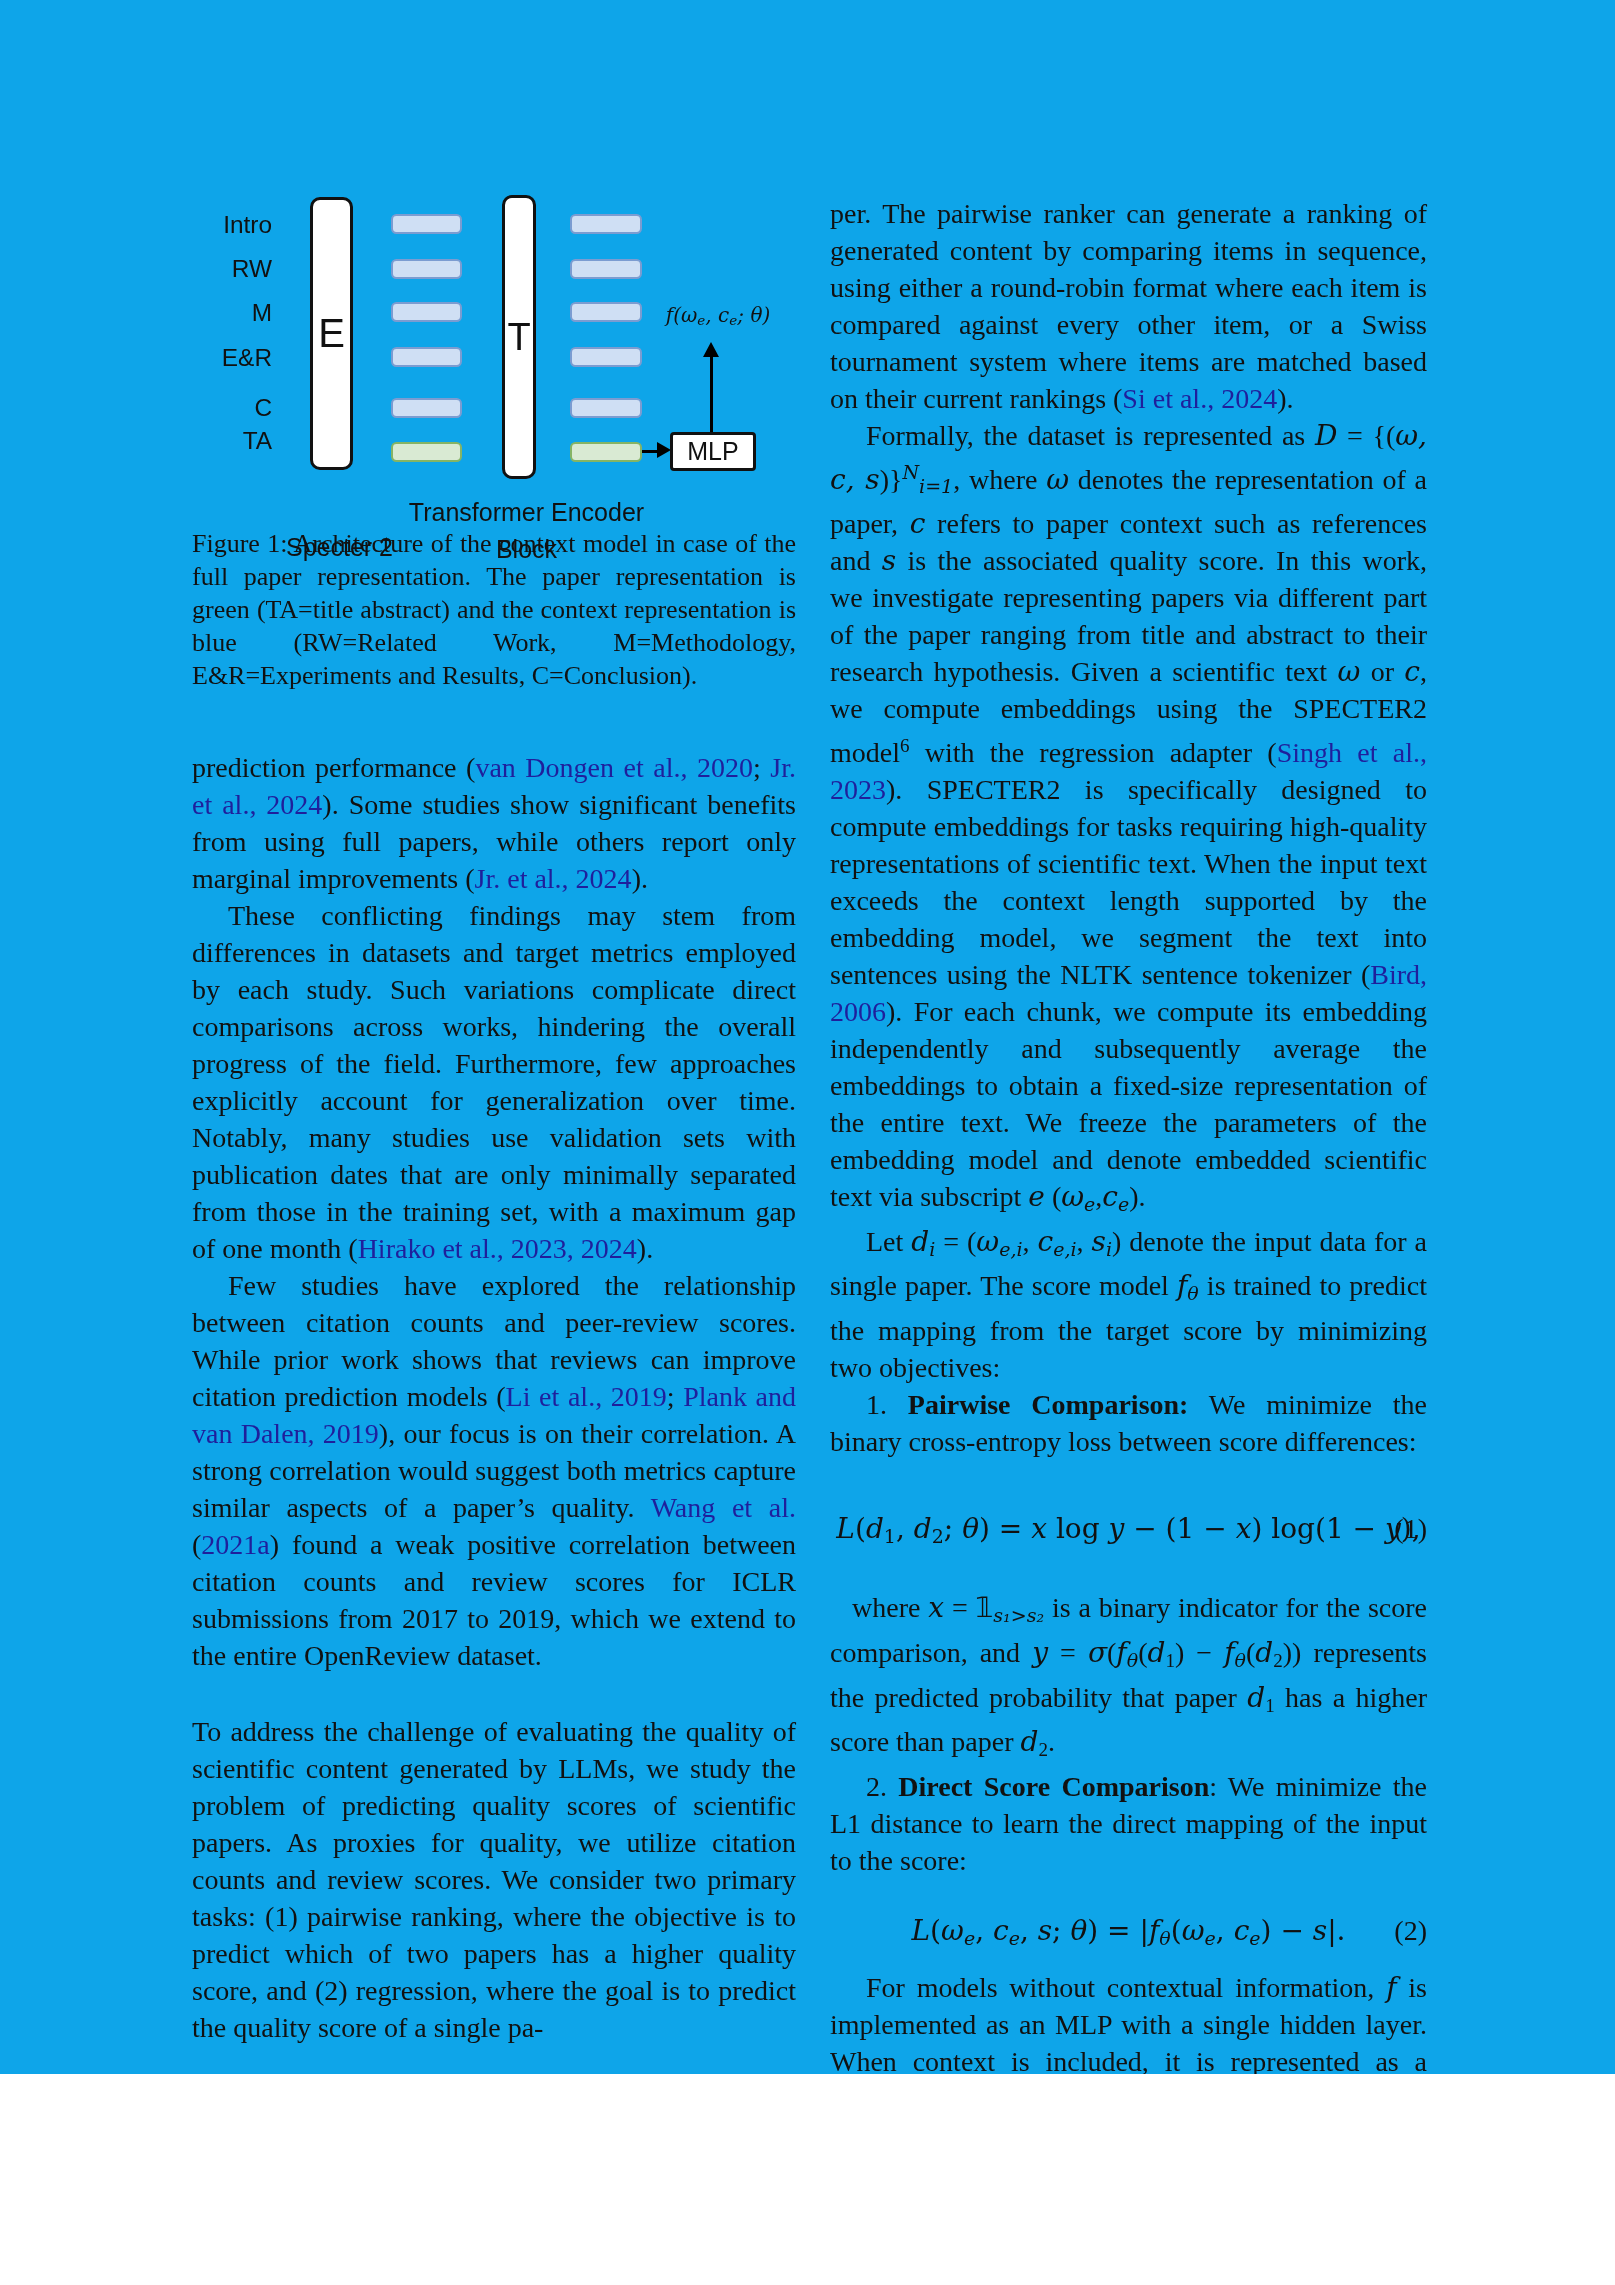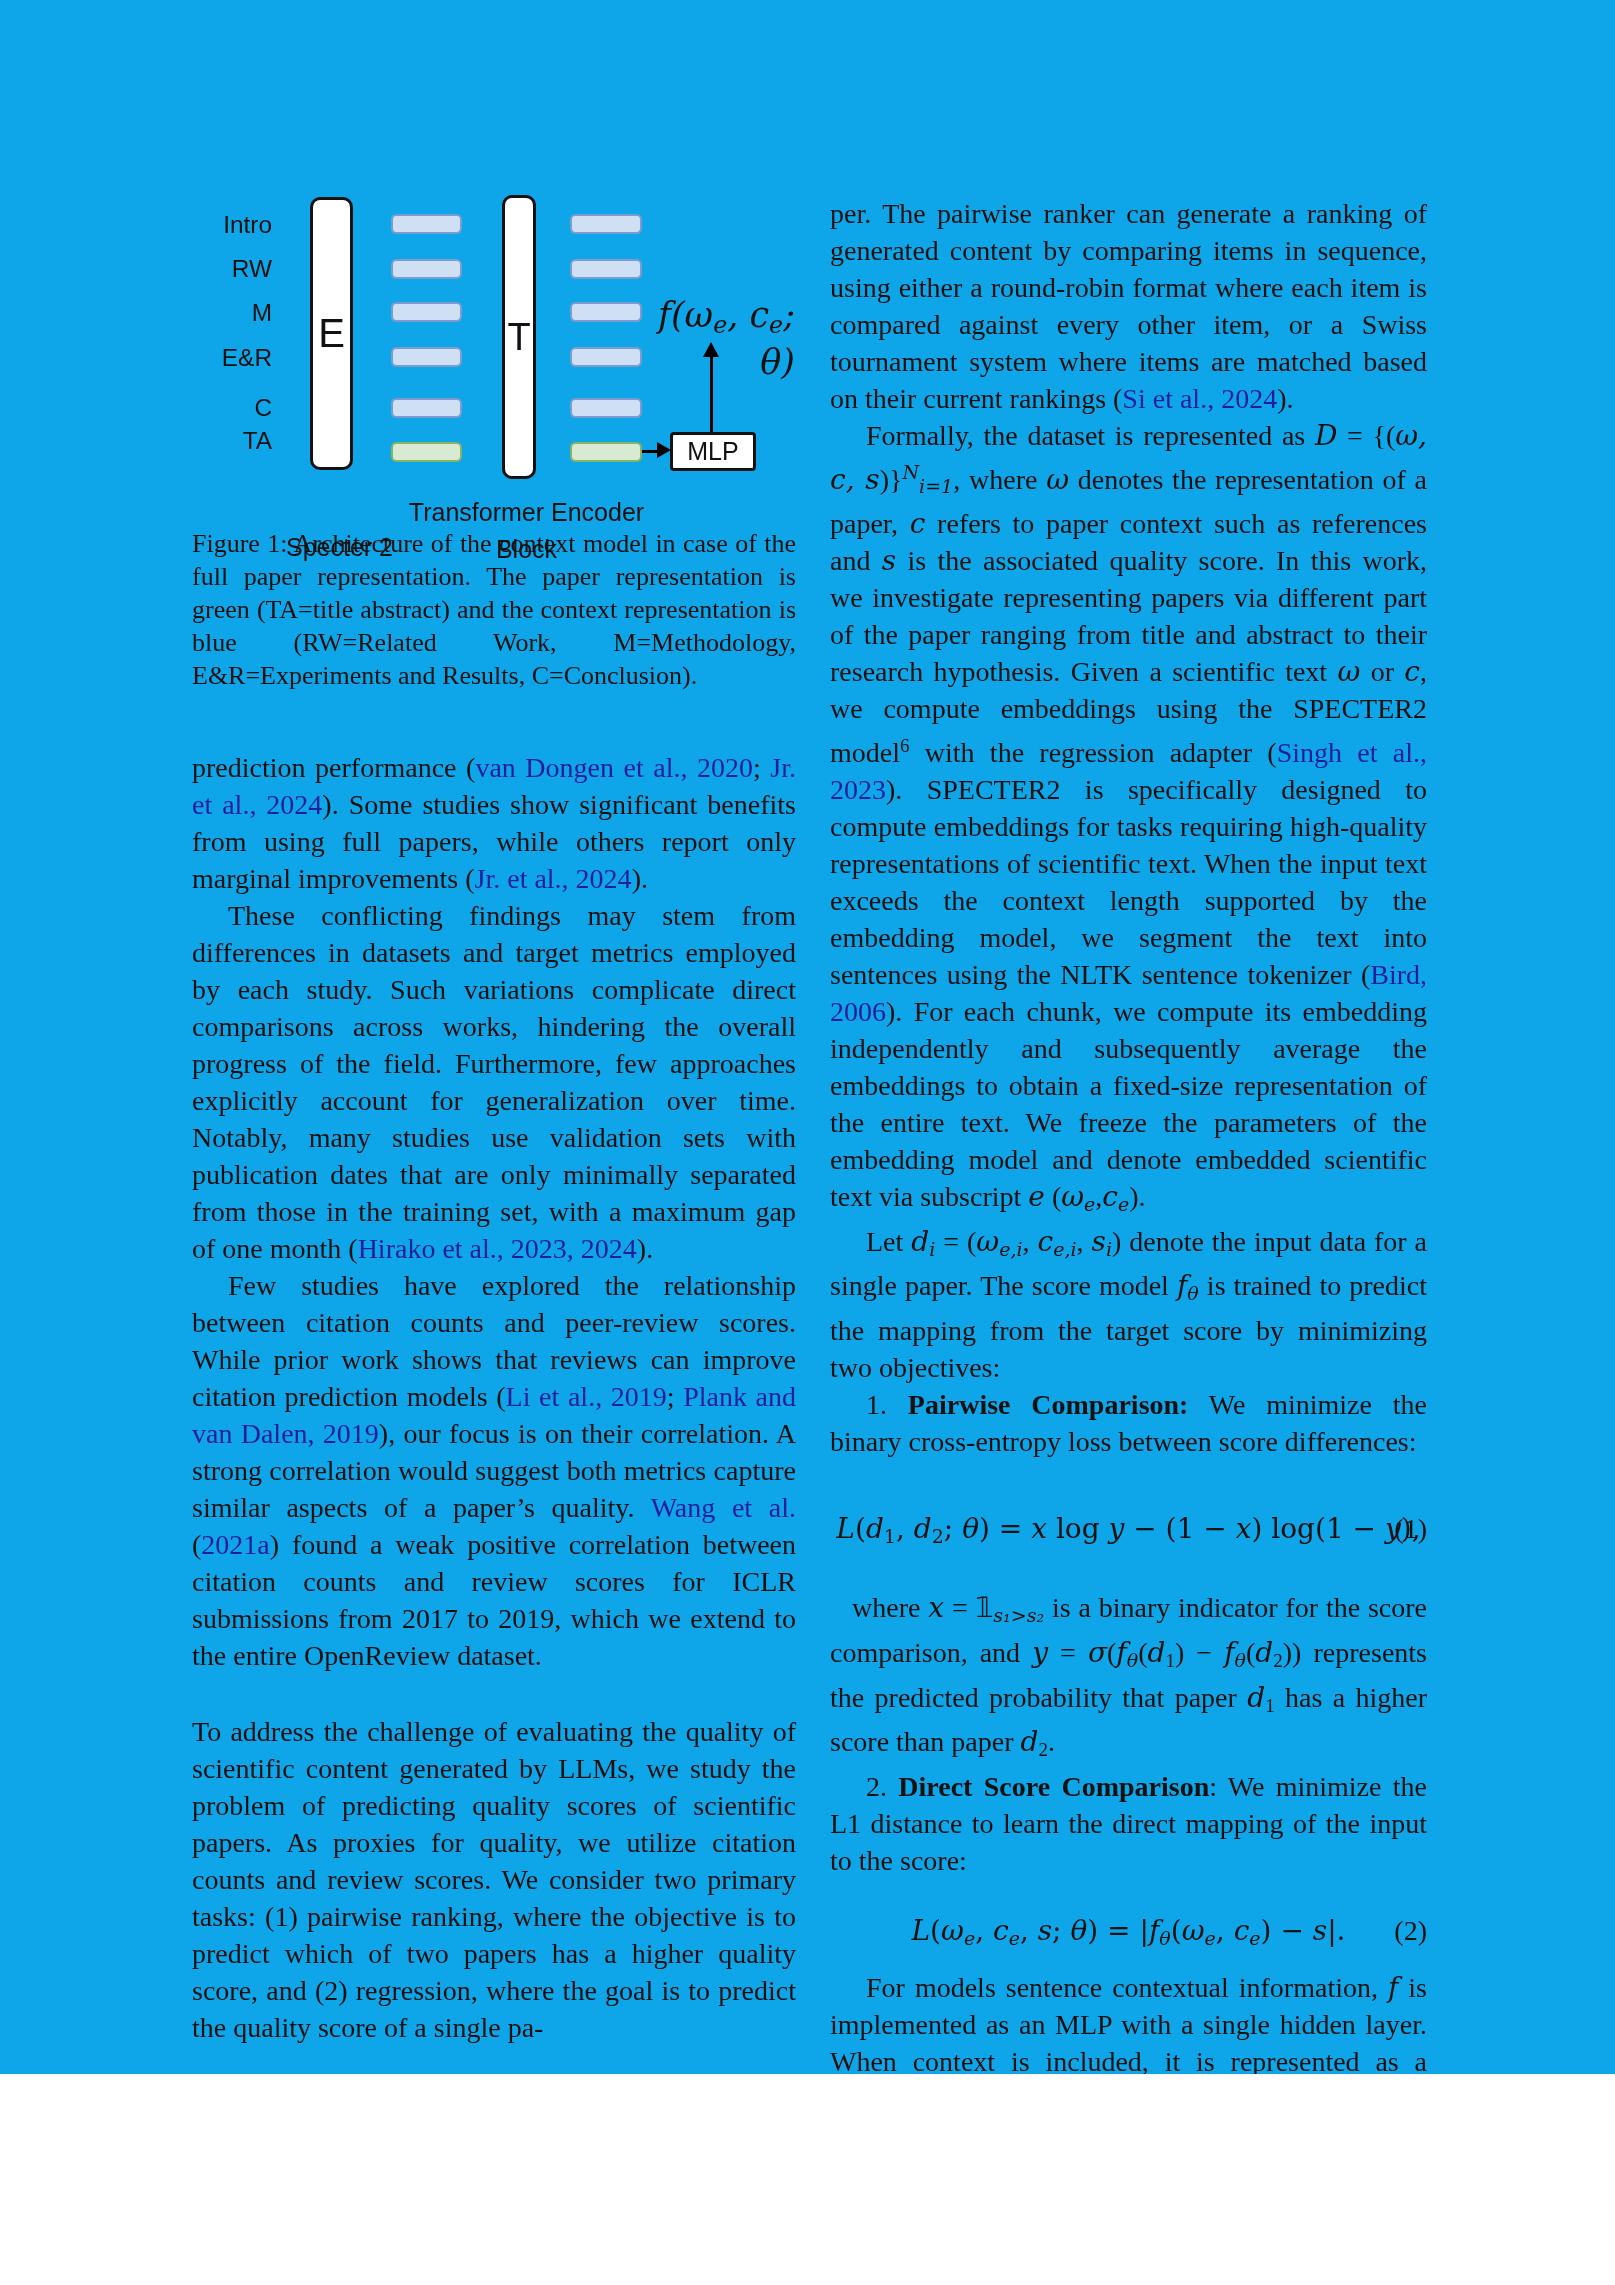--- a/index.html
+++ b/index.html
@@ -11,22 +11,22 @@
 
   
   .figure{position:relative;height:337px;font-family:"Liberation Sans",sans-serif;text-align:left;}
   .rowlab{position:absolute;left:0;width:80px;text-align:right;font-size:24.4px;line-height:27px;color:#111;}
   .block{position:absolute;background:#fff;border:3.6px solid #111;border-radius:10px;
          display:flex;align-items:center;justify-content:center;box-sizing:border-box;}
   .block-e{left:118px;top:7.2px;width:43px;height:273px;font-size:40px;}
   .block-t{left:310px;top:5.4px;width:34px;height:284px;font-size:38px;}
   .chip{position:absolute;width:71px;height:20px;border:2.7px solid #888;border-radius:5.4px;box-sizing:border-box;background:#eee;}
   .mlp{left:478px;top:242px;width:86px;height:39px;font-size:25px;border-radius:4px;font-family:"Liberation Sans",sans-serif;}
-  .flabel{position:absolute;left:449px;top:107px;width:154px;text-align:right;
-          font-family:"DejaVu Serif",serif;font-size:35px;font-style:italic;}
+  .flabel{position:absolute;left:449px;top:107px;width:154px;text-align:center;
+          font-family:"DejaVu Serif",serif;font-size:20px;font-style:italic;}
   .arrow-line-v{position:absolute;left:518px;top:166px;width:2.7px;height:76px;background:#000;}
   .arrow-head-up{position:absolute;left:511px;top:152px;width:0;height:0;
                  border-left:8.1px solid transparent;border-right:8.1px solid transparent;border-bottom:15.4px solid #000;}
   .arrow-line-h{position:absolute;left:450px;top:260px;width:18px;height:2.7px;background:#000;}
   .arrow-head-r{position:absolute;left:465px;top:252px;width:0;height:0;
                 border-top:8.1px solid transparent;border-bottom:8.1px solid transparent;border-left:14.5px solid #000;}
   .figfoot{position:absolute;top:304px;font-size:25px;text-align:center;color:#111;}
   .figfoot-l{left:75px;width:145px;margin-top:35px;}
   .figfoot-r{left:185px;width:299px;}
 
@@ -126,21 +126,21 @@
     </div>
 
     <p class="para" style="text-indent:22px"><span>where </span><span class="seg-i">x</span><span> = 𝟙</span><span class="seg-sub seg-i">s₁&gt;s₂</span><span> is a binary indicator for the score comparison, and </span><span class="seg-i">y</span><span> = </span><span class="seg-i">σ</span><span>(</span><span class="seg-i">f</span><span class="seg-sub seg-i">θ</span><span>(</span><span class="seg-i">d</span><span class="seg-sub">1</span><span>) − </span><span class="seg-i">f</span><span class="seg-sub seg-i">θ</span><span>(</span><span class="seg-i">d</span><span class="seg-sub">2</span><span>)) represents the predicted probability that paper </span><span class="seg-i">d</span><span class="seg-sub">1</span><span> has a higher score than paper </span><span class="seg-i">d</span><span class="seg-sub">2</span><span>.</span></p>
     <p class="para indent"><span>2. </span><span class="seg-b">Direct Score Comparison</span><span>: We minimize the L1 distance to learn the direct mapping of the input to the score:</span></p>
 
     <div class="equation eq2">
       <span><span class="seg-i">L</span><span>(</span><span class="seg-i">ω</span><span class="seg-sub seg-i">e</span><span>, </span><span class="seg-i">c</span><span class="seg-sub seg-i">e</span><span>, </span><span class="seg-i">s</span><span>; </span><span class="seg-i">θ</span><span>) = |</span><span class="seg-i">f</span><span class="seg-sub seg-i">θ</span><span>(</span><span class="seg-i">ω</span><span class="seg-sub seg-i">e</span><span>, </span><span class="seg-i">c</span><span class="seg-sub seg-i">e</span><span>) − </span><span class="seg-i">s</span><span>|.</span></span>
       <span class="eq-num">(2)</span>
     </div>
 
-    <p class="para indent"><span>For models sentence contextual information, </span><span class="seg-i">f</span><span> is implemented as an MLP with a single hidden layer.  When context is included, it is represented as a sequence of embeddings (e.g., SPECTER2</span></p>
+    <p class="para indent"><span>For models without contextual information, </span><span class="seg-i">f</span><span> is implemented as an MLP with a single hidden layer.  When context is included, it is represented as a sequence of embeddings (e.g., SPECTER2</span></p>
 
     <div class="footnote">
       <div class="fn-rule"></div>
       <div class="fn-text"><sup class="fn-marker">6</sup><span class="fn-url" style="color: rgb(35, 35, 176);">https://huggingface.co/allenai/specter2_base</span></div>
     </div>
   </div>
 
 </div>
 
 

